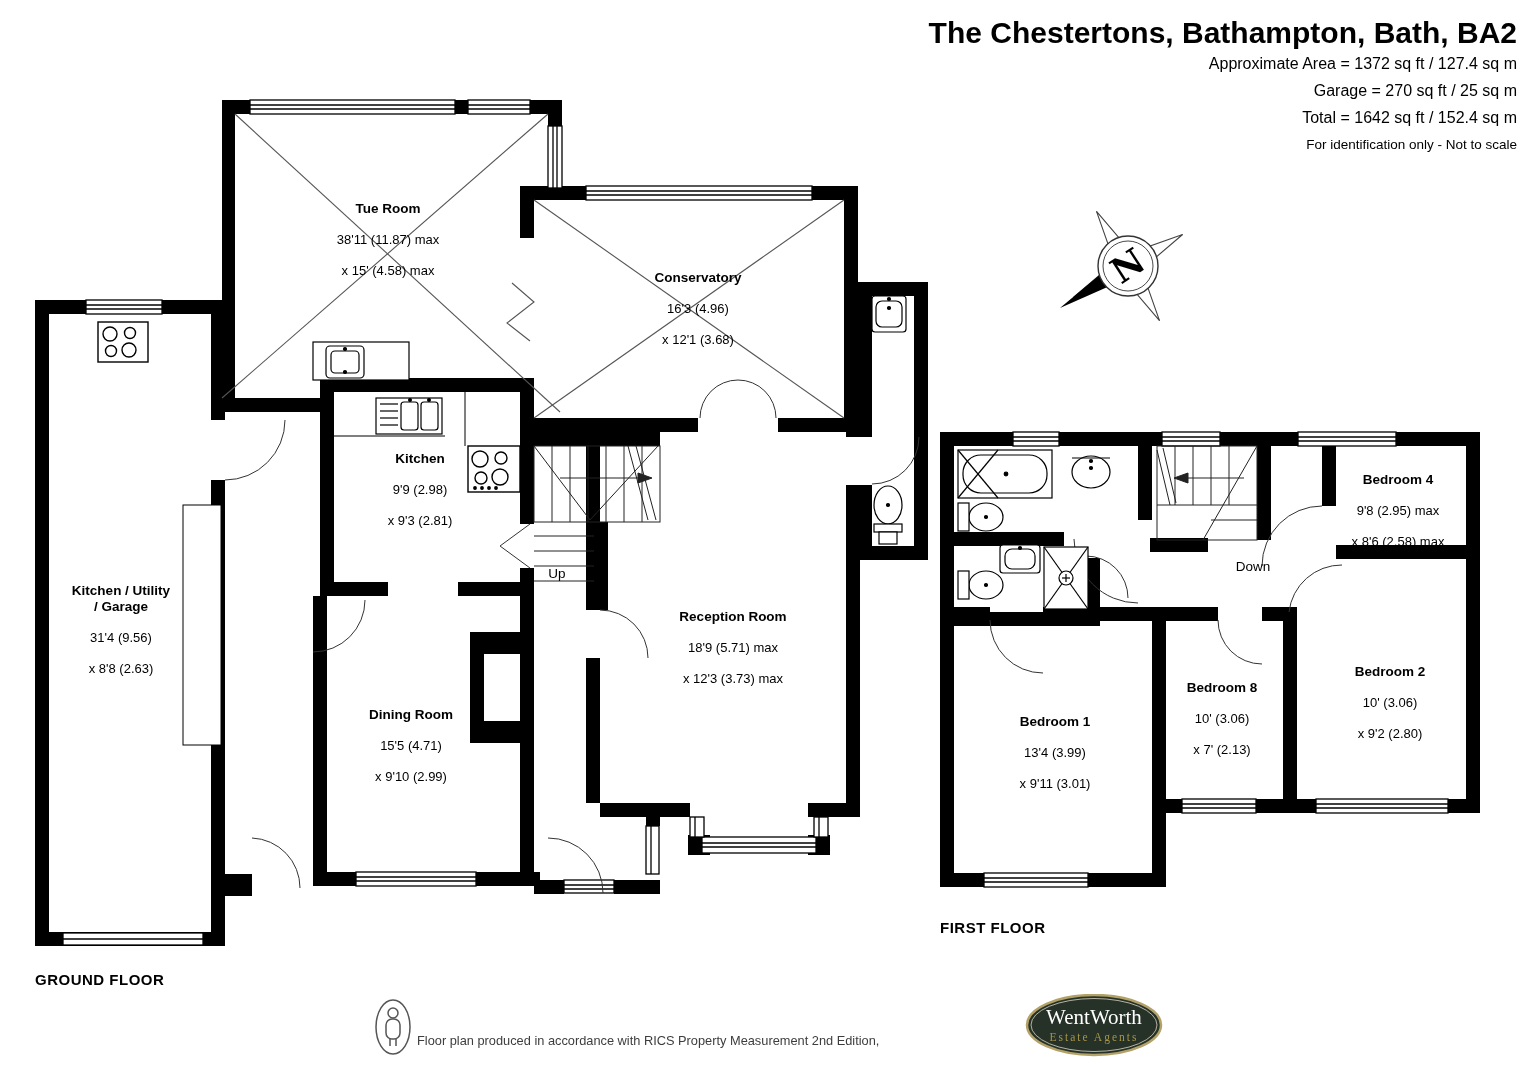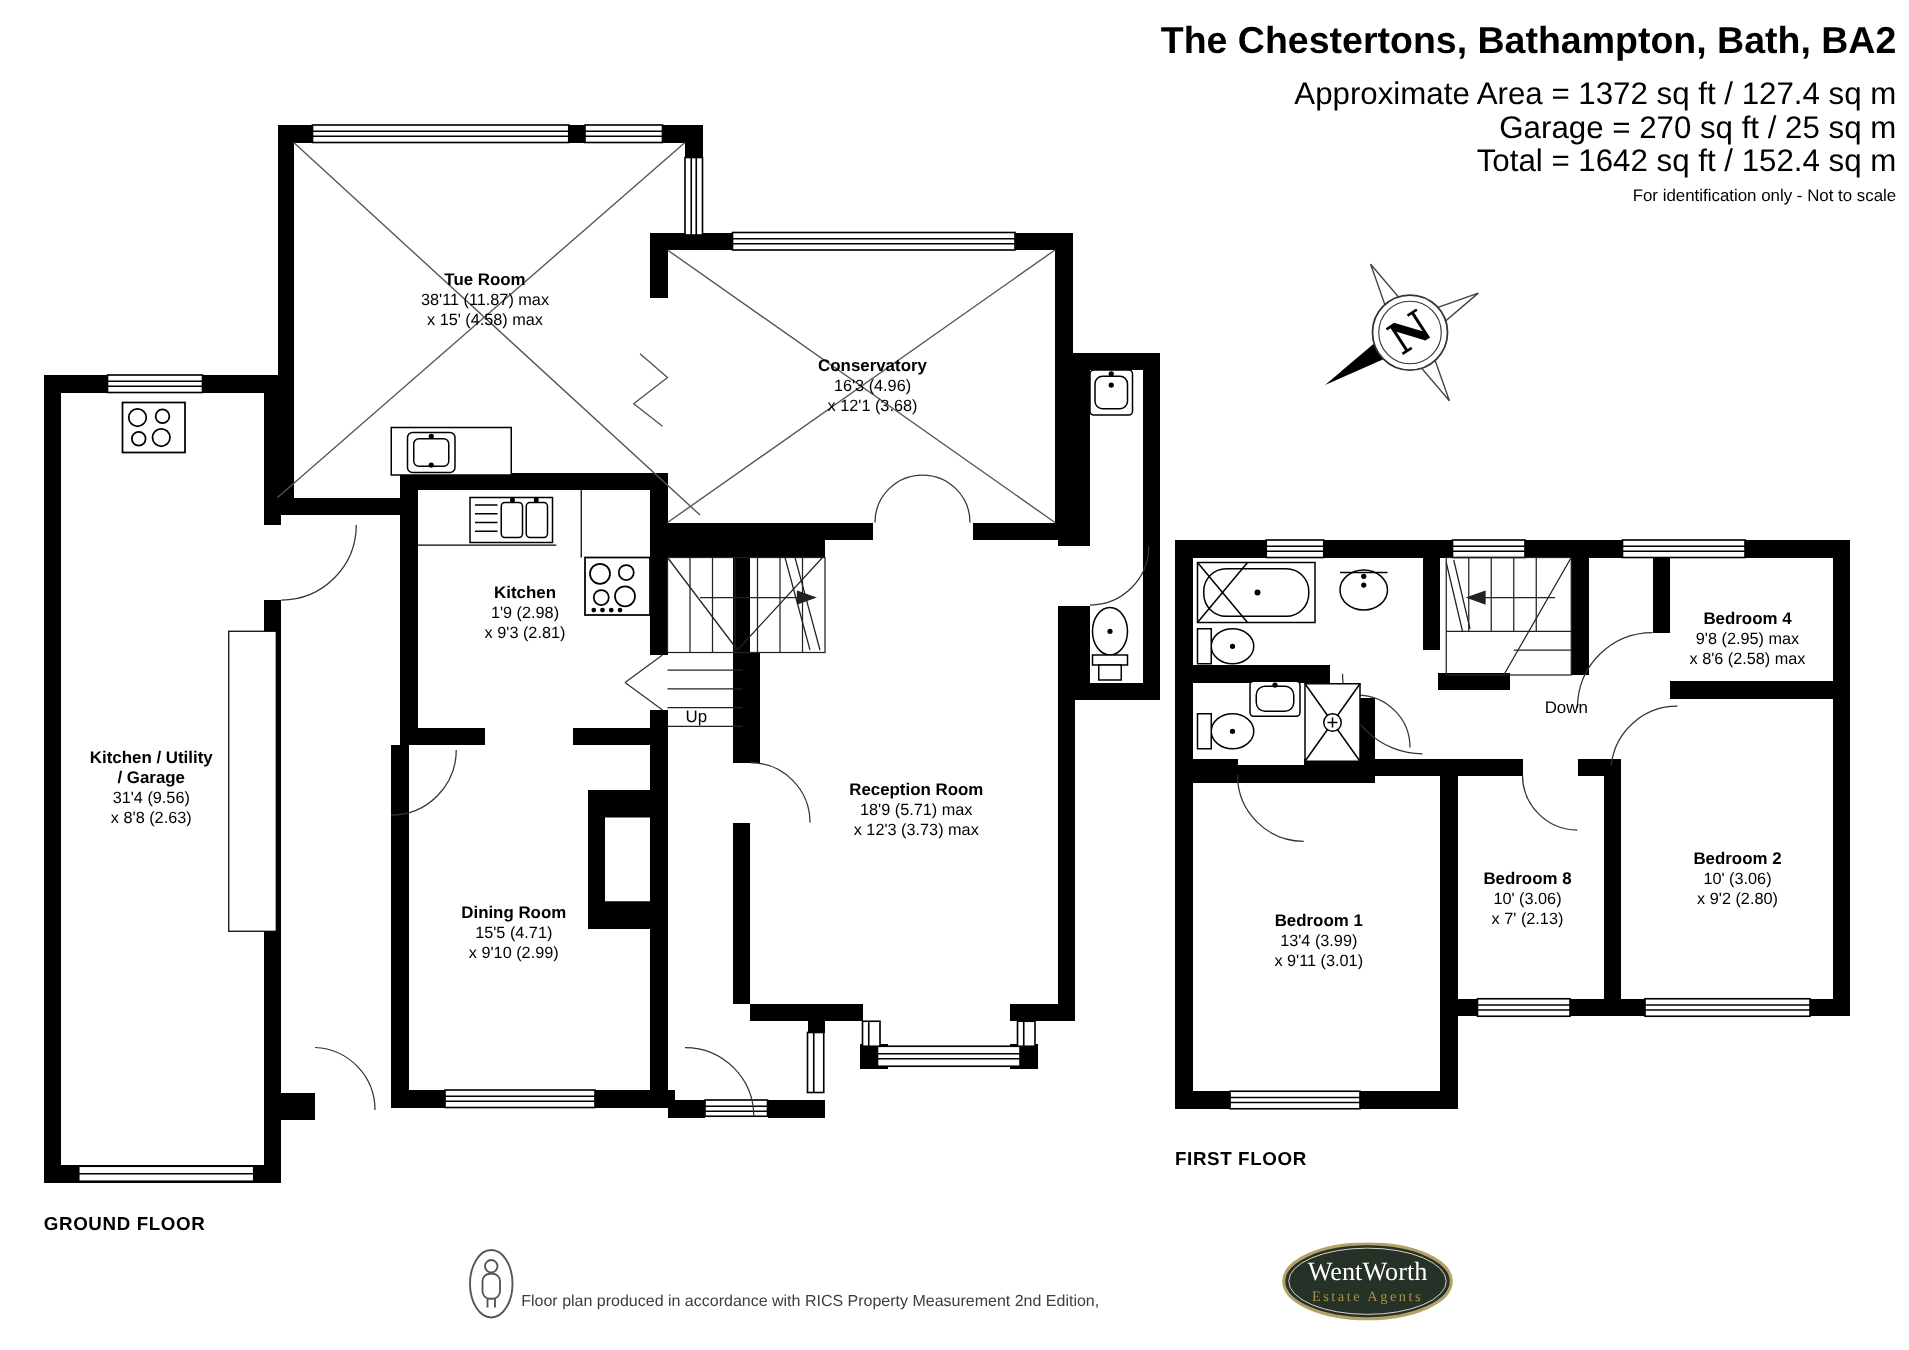--- a/index.html
+++ b/index.html
@@ -1,24 +1,24 @@
 <!DOCTYPE html>
 <html><head>
 <meta charset="utf-8">
 <style>
   html,body{margin:0;padding:0;background:#fff;}
   body{width:1527px;height:1080px;position:relative;font-family:"Liberation Sans",sans-serif;color:#000;overflow:hidden;}
   #plan-svg{position:absolute;left:0;top:0;}
   .hdr{position:absolute;top:16px;right:10px;text-align:right;}
   .hdr-title{font-size:30px;font-weight:bold;letter-spacing:0;}
-  .hdr-area{font-size:25px;line-height:27px;margin-top:12px;}
+  .hdr-area{font-size:16px;line-height:27px;}
   .hdr-note{font-size:13.5px;margin-top:6px;}
   .room-label{position:absolute;transform:translate(-50%,-50%);text-align:center;white-space:nowrap;line-height:16px;}
   .rname{font-size:13.5px;font-weight:bold;}
-  .rdim{font-size:13px;}
+  .rdim{font-size:13px;margin-top:15px;}
   .stair-label{position:absolute;transform:translate(-50%,-50%);font-size:13.5px;font-weight:normal;}
   .floor-label{position:absolute;font-size:15px;font-weight:bold;letter-spacing:.5px;}
   .footer-text{position:absolute;left:417px;top:1001px;font-size:12.8px;line-height:15.8px;color:#3d3d3d;white-space:pre-wrap;}
   .copyright{margin-left:16px;}
   .person-badge{position:absolute;left:372px;top:998px;}
   .logo{position:absolute;left:1024px;top:994px;}
 </style>
 </head>
 <body>
 
@@ -390,21 +390,21 @@
   <div class="rdim">38'11 (11.87) max</div>
   <div class="rdim">x 15' (4.58) max</div>
 </div>
 <div class="room-label" style="left:698px;top:309px">
   <div class="rname">Conservatory</div>
   <div class="rdim">16'3 (4.96)</div>
   <div class="rdim">x 12'1 (3.68)</div>
 </div>
 <div class="room-label" style="left:420px;top:490px">
   <div class="rname">Kitchen</div>
-  <div class="rdim">1'9 (2.98)</div>
+  <div class="rdim">9'9 (2.98)</div>
   <div class="rdim">x 9'3 (2.81)</div>
 </div>
 <div class="room-label" style="left:121px;top:630px">
   <div class="rname">Kitchen / Utility</div>
   <div class="rname">/ Garage</div>
   <div class="rdim">31'4 (9.56)</div>
   <div class="rdim">x 8'8 (2.63)</div>
 </div>
 <div class="room-label" style="left:411px;top:746px">
   <div class="rname">Dining Room</div>

